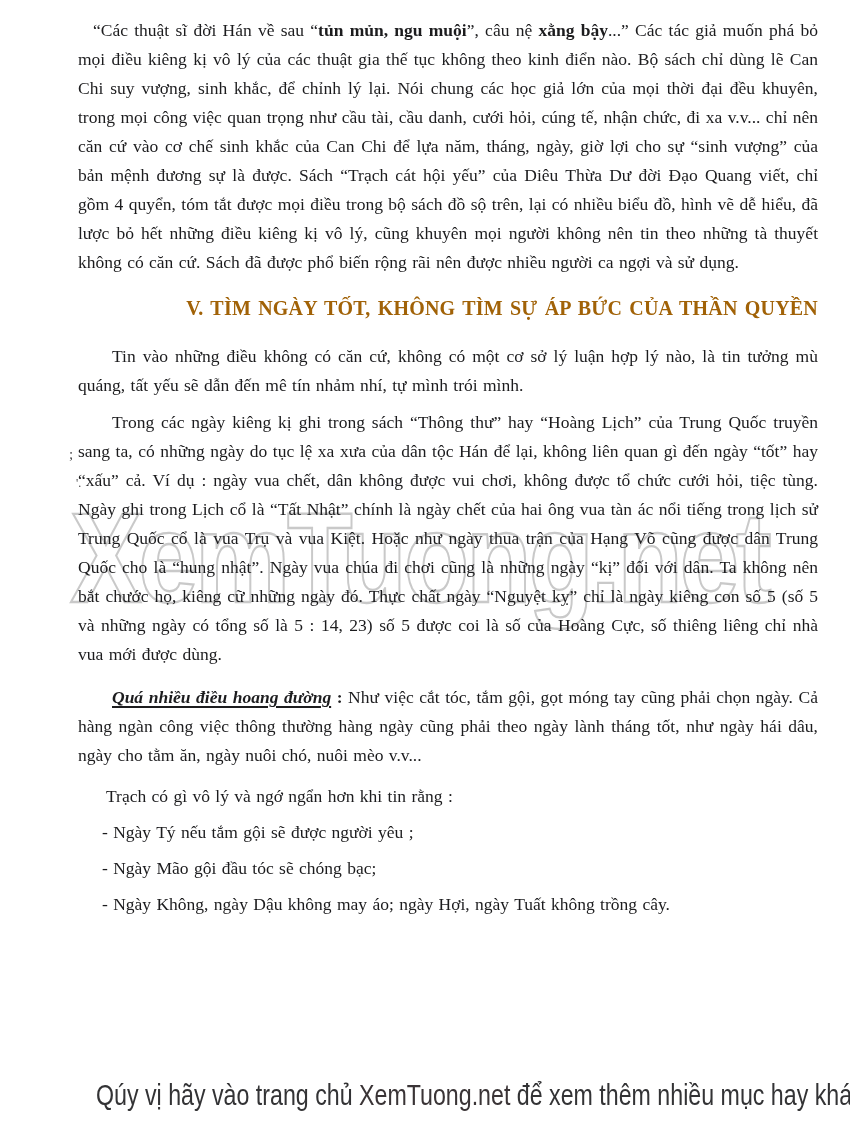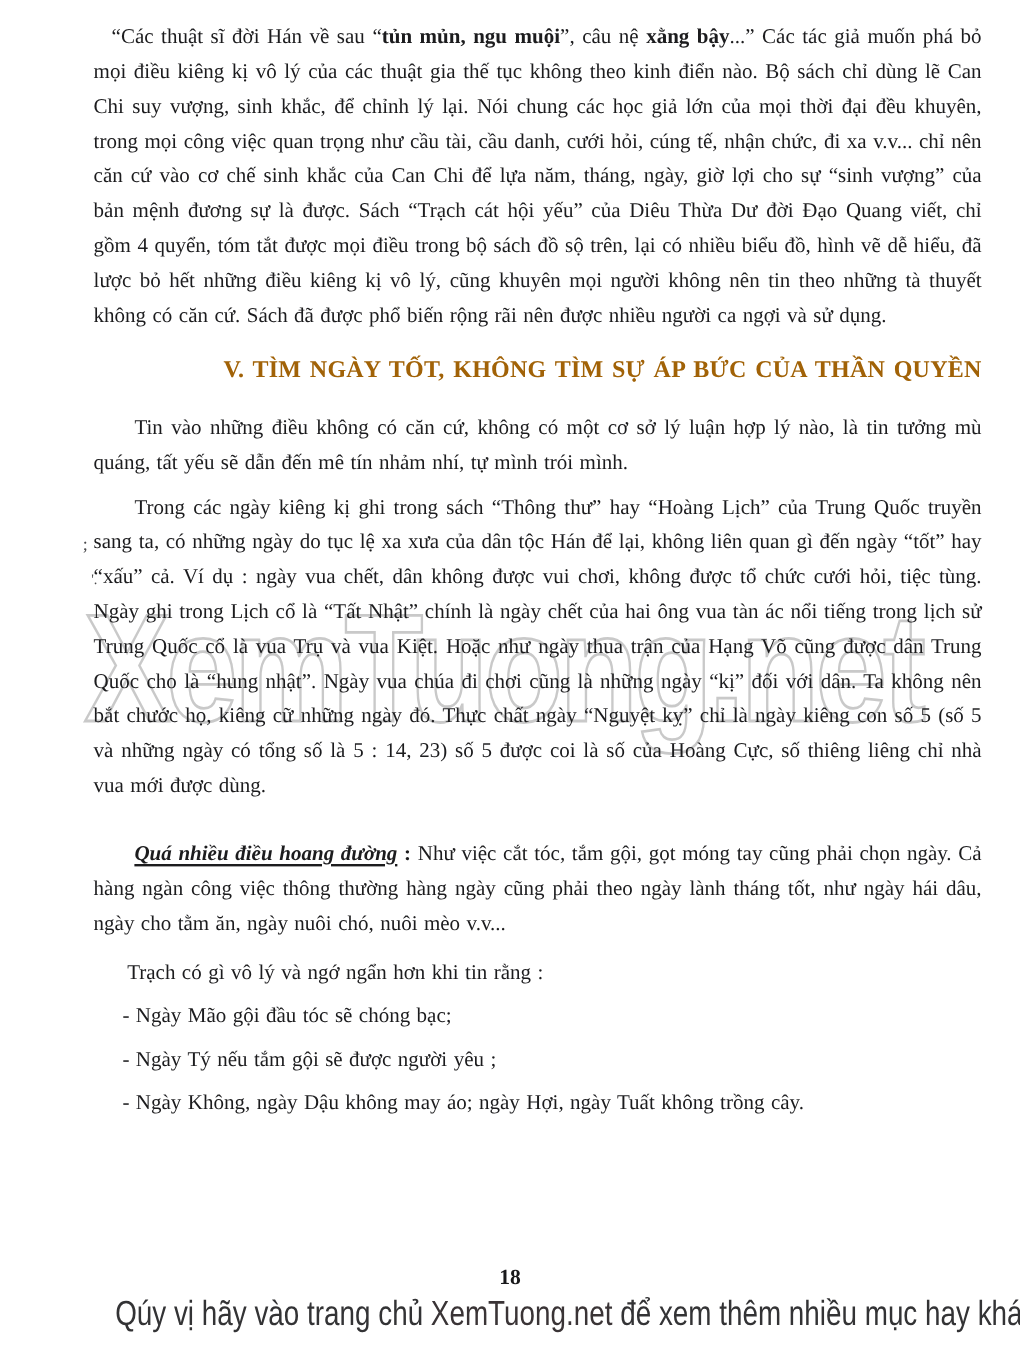--- a/index.html
+++ b/index.html
@@ -69,21 +69,21 @@
     font-size: 20px;
     font-weight: bold;
     text-align: right;
     white-space: nowrap;
     letter-spacing: 0.2px;
     word-spacing: 2px;
     color: #a16207;
   }
   .indent { text-indent: 34px; }
   .p3 { margin-top: 8px; }
-  .p4 { margin-top: 28px; }
+  .p4 { margin-top: 14px; }
   .p5 { margin-top: 12px; text-indent: 28px; text-align: left; }
   .lead {
     font-style: italic;
     font-weight: bold;
     text-decoration: underline;
     text-decoration-thickness: 2px;
     text-underline-offset: 3px;
   }
   .lead-colon { font-weight: bold; }
   .li {
@@ -144,25 +144,24 @@
     <h2 class="heading">V. TÌM NGÀY TỐT, KHÔNG TÌM SỰ ÁP BỨC CỦA THẦN QUYỀN</h2>
 
     <p class="para indent">Tin vào những điều không có căn cứ, không có một cơ sở lý luận hợp lý nào, là tin tưởng mù quáng, tất yếu sẽ dẫn đến mê tín nhảm nhí, tự mình trói mình.</p>
 
     <p class="para indent p3">Trong các ngày kiêng kị ghi trong sách “Thông thư” hay “Hoàng Lịch” của Trung Quốc truyền sang ta, có những ngày do tục lệ xa xưa của dân tộc Hán để lại, không liên quan gì đến ngày “tốt” hay “xấu” cả. Ví dụ : ngày vua chết, dân không được vui chơi, không được tổ chức cưới hỏi, tiệc tùng. Ngày ghi trong Lịch cổ là “Tất Nhật” chính là ngày chết của hai ông vua tàn ác nổi tiếng trong lịch sử Trung Quốc cổ là vua Trụ và vua Kiệt. Hoặc như ngày thua trận của Hạng Võ cũng được dân Trung Quốc cho là “hung nhật”. Ngày vua chúa đi chơi cũng là những ngày “kị” đối với dân. Ta không nên bắt chước họ, kiêng cữ những ngày đó. Thực chất ngày “Nguyệt kỵ” chỉ là ngày kiêng con số 5 (số 5 và những ngày có tổng số là 5 : 14, 23) số 5 được coi là số của Hoàng Cực, số thiêng liêng chỉ nhà vua mới được dùng.</p>
 
     <p class="para indent p4"><span class="lead">Quá nhiều điều hoang đường</span><span class="lead-colon"> : </span><span>Như việc cắt tóc, tắm gội, gọt móng tay cũng phải chọn ngày. Cả hàng ngàn công việc thông thường hàng ngày cũng phải theo ngày lành tháng tốt, như ngày hái dâu, ngày cho tằm ăn, ngày nuôi chó, nuôi mèo v.v...</span></p>
 
     <p class="para p5">Trạch có gì vô lý và ngớ ngẩn hơn khi tin rằng :</p>
 
+    <p class="para li">- Ngày Tý nếu tắm gội sẽ được người yêu ;</p>
     <p class="para li">- Ngày Mão gội đầu tóc sẽ chóng bạc;</p>
-    <p class="para li">- Ngày Tý nếu tắm gội sẽ được người yêu ;</p>
     <p class="para li">- Ngày Không, ngày Dậu không may áo; ngày Hợi, ngày Tuất không trồng cây.</p>
 
   </div>
 
-  <div class="pageno">18</div>
 
   <div class="footer">
     <span class="footer-inner"><span>Qúy vị hãy vào trang chủ </span><span class="brand">XemTuong.net</span><span> để xem thêm nhiều mục hay khác</span></span>
   </div>
 
 </div>
 
 </body></html>

